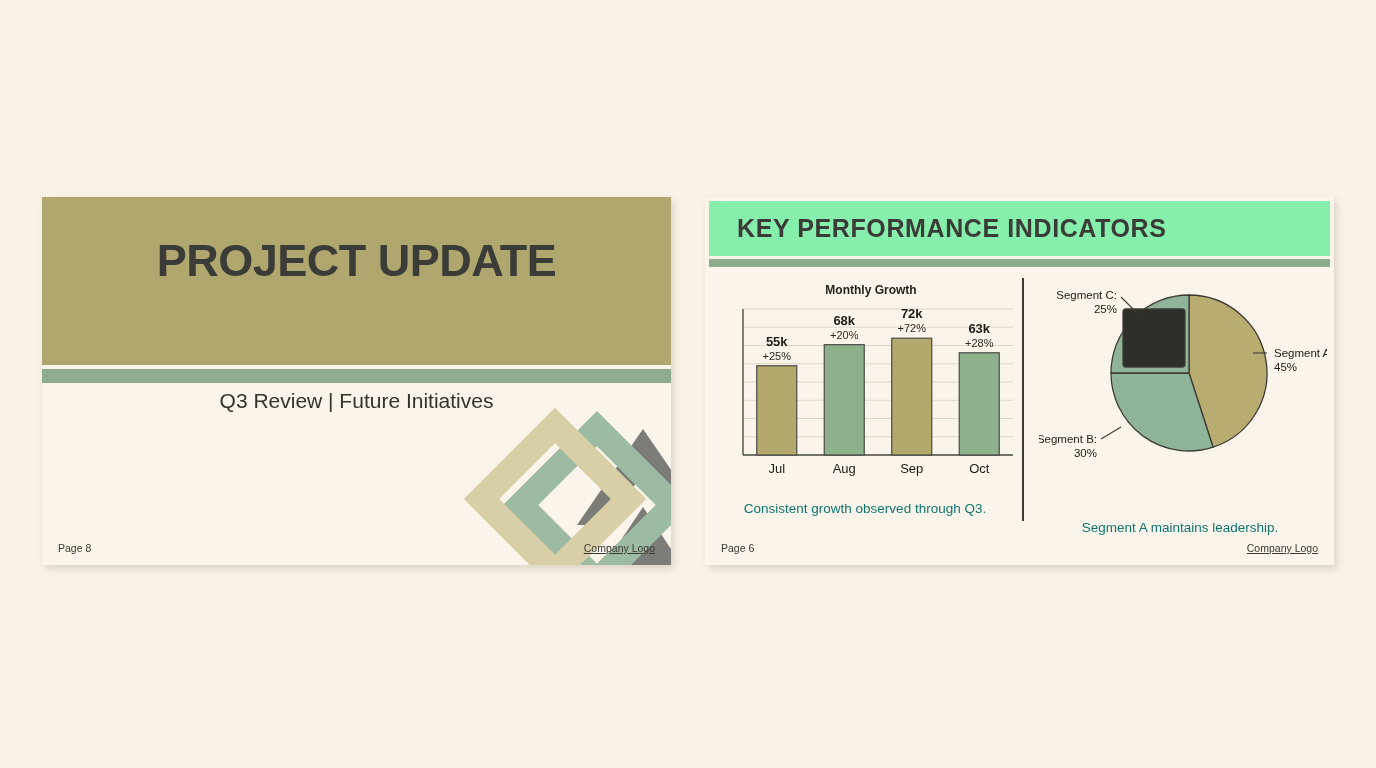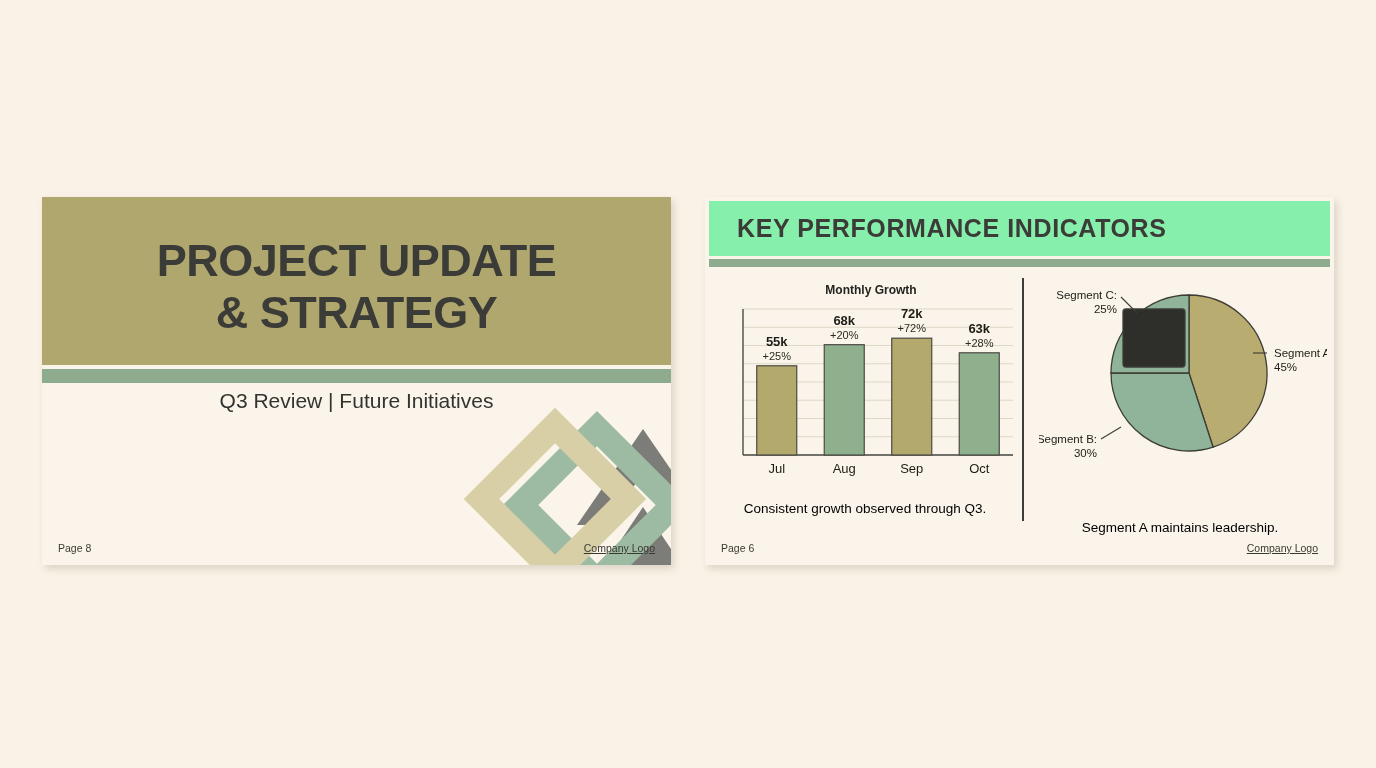--- a/index.html
+++ b/index.html
@@ -123,21 +123,21 @@
     position: absolute;
     left: 1022px;
     top: 278px;
     width: 2px;
     height: 243px;
     background: #3c3c38;
   }
   .caption {
     position: absolute;
     font-size: 13.5px;
-    color: #000000;
+    color: #0f766e;
     text-align: center;
   }
   #caption-left  { left: 705px; top: 501px; width: 320px; }
   #caption-right { left: 1030px; top: 520px; width: 300px; }
 
   .footer-left, .footer-right {
     position: absolute;
     bottom: 11px;
     font-size: 10.5px;
     color: #3a3a34;
@@ -151,21 +151,20 @@
 <body>
 
 <div class="stage">
 
   <div class="slide" id="slide-1">
 
     <div class="title-band"></div>
 
     <div class="title-text">
       <div>PROJECT UPDATE</div>
-      <div>&amp; STRATEGY</div>
     </div>
 
     <div class="accent-band"></div>
 
     <div class="subtitle-text">Q3 Review | Future Initiatives</div>
 
     <div class="deco">
       <svg width="260" height="210" viewBox="0 0 260 210">
 
         <path d="M196 36 L260 128 L260 210 L196 210 L132 210 L196 118 L236 176 L260 176 L260 210" fill="#7c7c78" opacity="0.95"></path>

